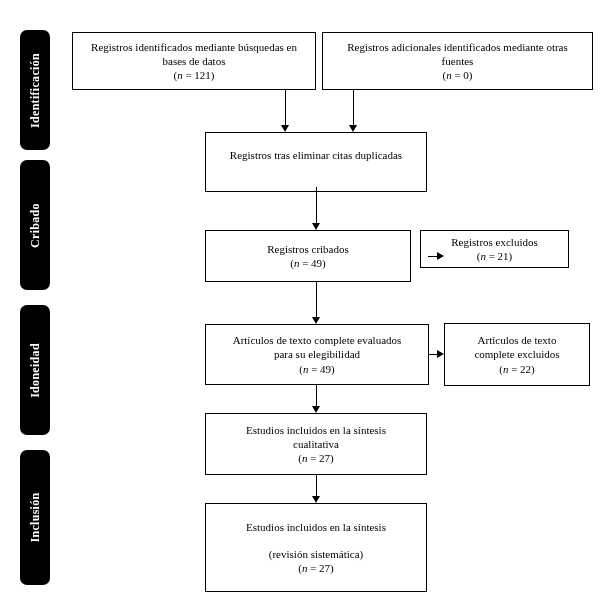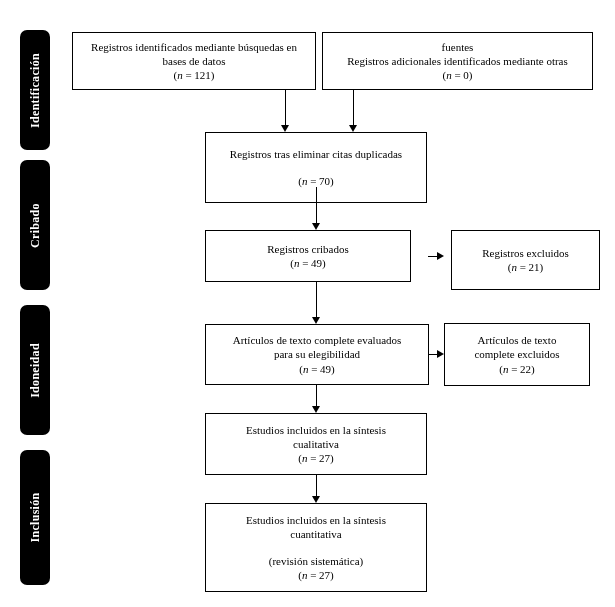--- a/index.html
+++ b/index.html
@@ -96,36 +96,35 @@
   <div class="stage" style="top:450px;height:135px">
     <span class="stage-text">Inclusión</span>
   </div>
 
   <div class="box" style="left:72px;top:32px;width:244px;height:58px">
     <div class="line">Registros identificados mediante búsquedas en</div>
     <div class="line">bases de datos</div>
     <div class="line nline">(<i>n</i> = 121)</div>
   </div>
   <div class="box" style="left:322px;top:32px;width:271px;height:58px">
+    <div class="line">Registros adicionales identificados mediante otras</div>
     <div class="line">fuentes</div>
-    <div class="line">Registros adicionales identificados mediante otras</div>
     <div class="line nline">(<i>n</i> = 0)</div>
   </div>
 
-  <div class="box" style="left:205px;top:132px;width:222px;height:71px">
+  <div class="box" style="left:205px;top:132px;width:222px;height:60px">
     <div class="line">Registros tras eliminar citas duplicadas</div>
     <div class="line"></div>
-    <div class="line nline">(<i>n</i> = 70)</div>
   </div>
 
   <div class="box" style="left:205px;top:230px;width:206px;height:52px">
     <div class="line">Registros cribados</div>
     <div class="line nline">(<i>n</i> = 49)</div>
   </div>
-  <div class="box" style="left:451px;top:230px;width:149px;height:60px">
+  <div class="box" style="left:420px;top:230px;width:149px;height:38px">
     <div class="line">Registros excluidos</div>
     <div class="line nline">(<i>n</i> = 21)</div>
   </div>
 
   <div class="box" style="left:205px;top:324px;width:224px;height:61px">
     <div class="line">Artículos de texto complete evaluados</div>
     <div class="line">para su elegibilidad</div>
     <div class="line nline">(<i>n</i> = 49)</div>
   </div>
   <div class="box" style="left:444px;top:323px;width:146px;height:63px">
@@ -135,21 +134,20 @@
   </div>
 
   <div class="box" style="left:205px;top:413px;width:222px;height:62px">
     <div class="line">Estudios incluidos en la síntesis</div>
     <div class="line">cualitativa</div>
     <div class="line nline">(<i>n</i> = 27)</div>
   </div>
 
   <div class="box" style="left:205px;top:503px;width:222px;height:89px">
     <div class="line">Estudios incluidos en la síntesis</div>
-    <div class="line">cuantitativa</div>
     <div class="line"></div>
     <div class="line">(revisión sistemática)</div>
     <div class="line nline">(<i>n</i> = 27)</div>
   </div>
 
   <div class="vline" style="left:285px;top:90px;height:36px"></div>
   <div class="arrow-down" style="left:281px;top:125px"></div>
 
   <div class="vline" style="left:353px;top:90px;height:36px"></div>
   <div class="arrow-down" style="left:349px;top:125px"></div>

